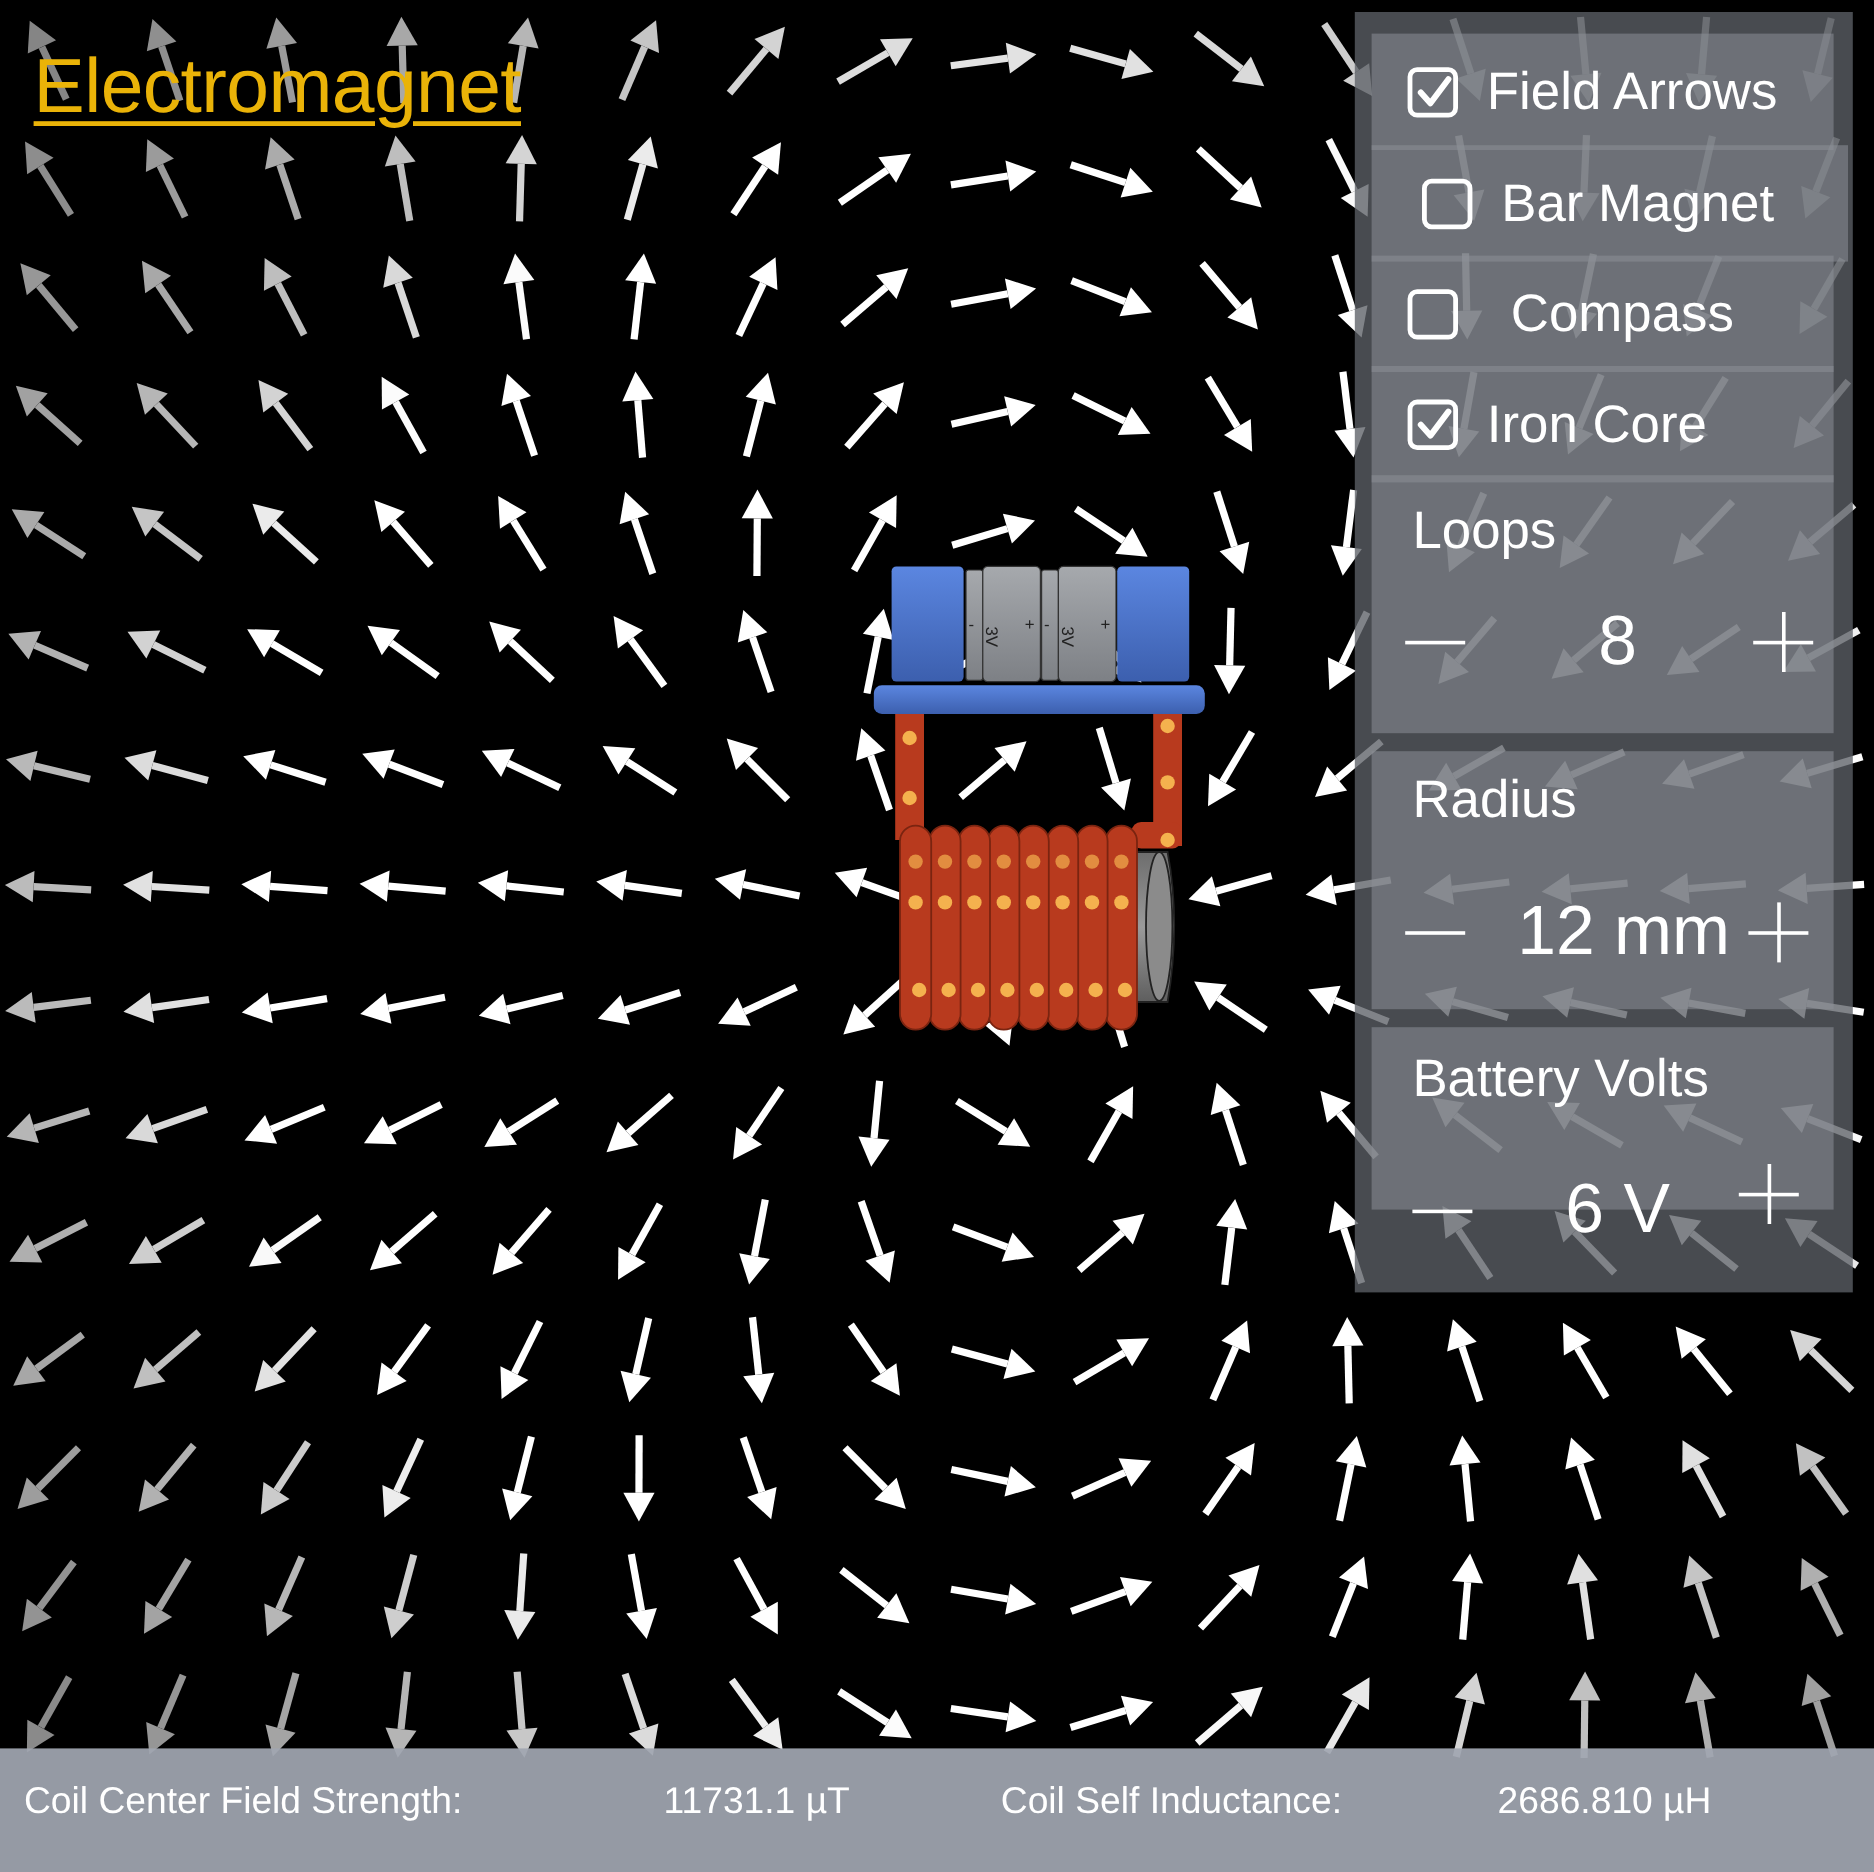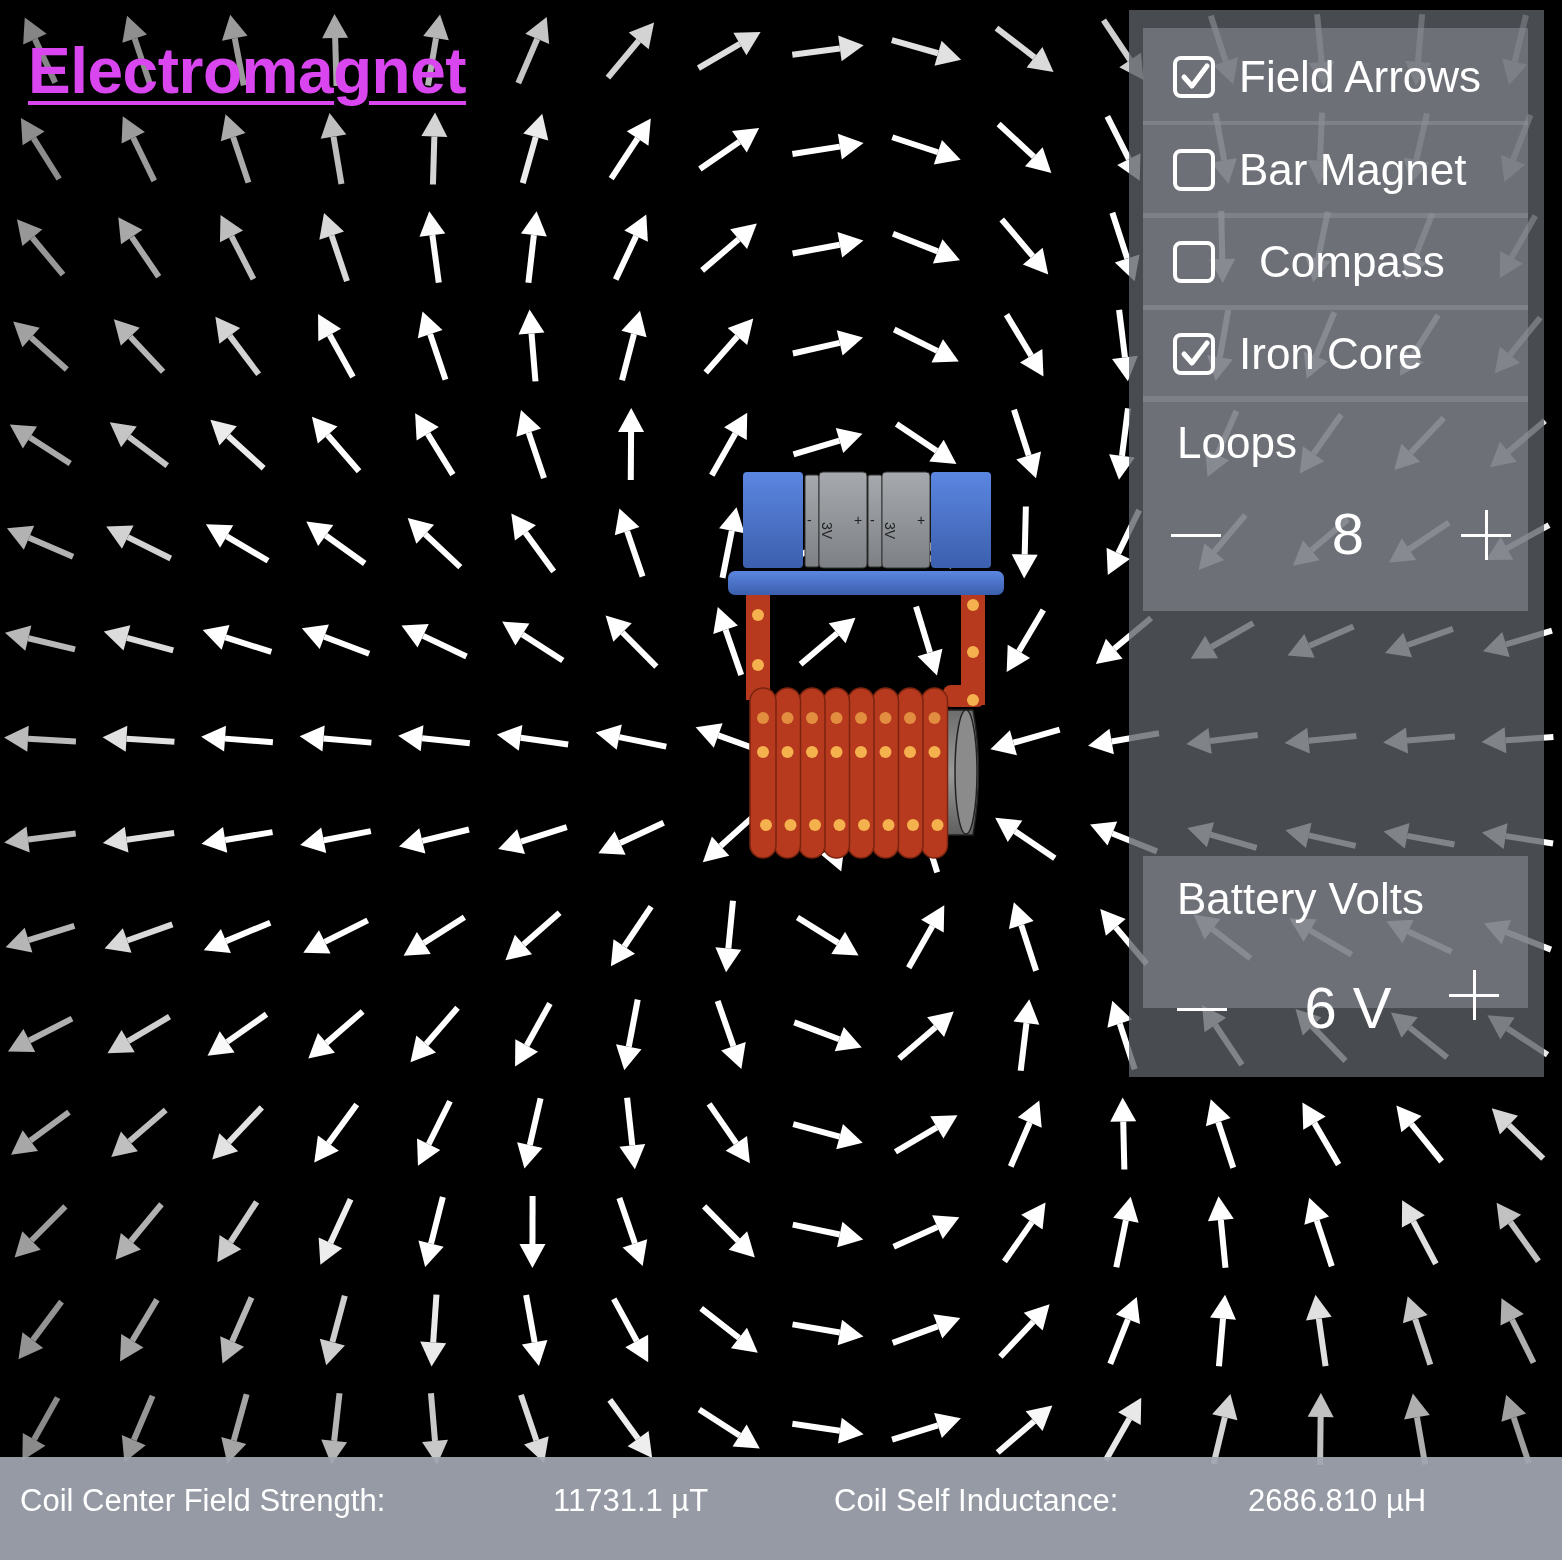--- a/index.html
+++ b/index.html
@@ -1,18 +1,18 @@
 <!DOCTYPE html>
 <html><head>
 <meta charset="utf-8">
 <style>
   html, body { margin:0; padding:0; background:#000; }
   body { width:1562px; height:1560px; position:relative; overflow:hidden; font-family:"Liberation Sans", sans-serif; color:#fff; }
   #field { position:absolute; left:0; top:0; width:1562px; height:1560px; z-index:1; }
-  .title { position:absolute; left:28px; top:34px; font-size:64px; text-decoration:underline; text-decoration-thickness:4px; text-underline-offset:8px; z-index:3; color:#d946ef; letter-spacing:-0.5px;font-weight:bold; }
+  .title { position:absolute; left:28px; top:34px; font-size:64px; text-decoration:underline; text-decoration-thickness:4px; text-underline-offset:8px; z-index:3; color:#eab308; letter-spacing:-0.5px; }
   .device { position:absolute; left:728px; top:470px; width:280px; height:395px; z-index:2; }
   .panel { position:absolute; left:1129px; top:10px; width:415px; height:1067px; background:rgba(92,96,102,0.78); z-index:4; }
   .row { position:absolute; left:14px; width:385px; background:rgba(140,144,152,0.55); }
   .cb-row { height:97px; display:flex; align-items:center; }
   .cb { width:42px; height:42px; border:4px solid #fff; border-radius:8px; box-sizing:border-box; margin-left:30px; margin-right:24px; position:relative; cursor:pointer; }
   .cb svg { position:absolute; left:2px; top:1px; }
   .cb-label { font-size:44px; color:#fff; white-space:nowrap; }
   .ctl-label { position:absolute; left:34px; font-size:44px; color:#fff; }
   .stepper { position:absolute; left:0; width:385px; height:80px; }
   .step-btn { position:absolute; top:0; width:60px; height:80px; cursor:pointer; }
@@ -600,21 +600,21 @@
 
 <div class="panel">
   <div class="row cb-row" style="top:18px;">
     <div class="cb">
       <svg class="check" width="32" height="32" viewBox="0 0 32 32" style="display: block;">
           <path d="M5 16 L13 25 L28 5" stroke="#fff" stroke-width="5" fill="none" stroke-linecap="round" stroke-linejoin="round"></path>
         </svg>
     </div>
     <span class="cb-label">Field Arrows</span>
   </div>
-  <div class="row cb-row" style="top:111px;">
+  <div class="row cb-row" style="top:111px;padding-left:12px;">
     <div class="cb"></div>
     <span class="cb-label">Bar Magnet</span>
   </div>
   <div class="row cb-row" style="top:203px;gap:20px;">
     <div class="cb"></div>
     <span class="cb-label">Compass</span>
   </div>
   <div class="row cb-row" style="top:295px;">
     <div class="cb">
       <svg class="check" width="32" height="32" viewBox="0 0 32 32" style="display: block;">
@@ -631,20 +631,33 @@
           <div class="h"></div>
         </div>
       <span class="step-val" style="left:150px; width:110px;">8</span>
       <div class="step-btn" style="left:312px;">
           <div class="h"></div>
           <div class="v"></div>
         </div>
     </div>
   </div>
 
+  <div class="row" style="top:616px; height:215px;">
+    <span class="ctl-label" style="top:16px;">Radius</span>
+    <div class="stepper" style="top:112px;">
+      <div class="step-btn" style="left:22px;">
+          <div class="h"></div>
+        </div>
+      <span class="step-val" style="left:100px; width:220px;">12 mm</span>
+      <div class="step-btn" style="left:308px;">
+          <div class="h"></div>
+          <div class="v"></div>
+        </div>
+    </div>
+  </div>
 
   <div class="row" style="top:846px; height:152px;">
     <span class="ctl-label" style="top:18px;">Battery Volts</span>
     <div class="stepper" style="top:114px;">
       <div class="step-btn" style="left:28px;">
           <div class="h"></div>
         </div>
       <span class="step-val" style="left:130px; width:150px;">6 V</span>
       <div class="step-btn" style="left:300px; top:-14px;">
           <div class="h"></div>

